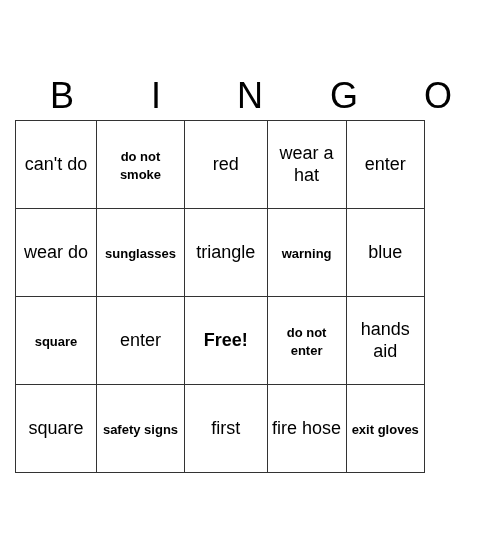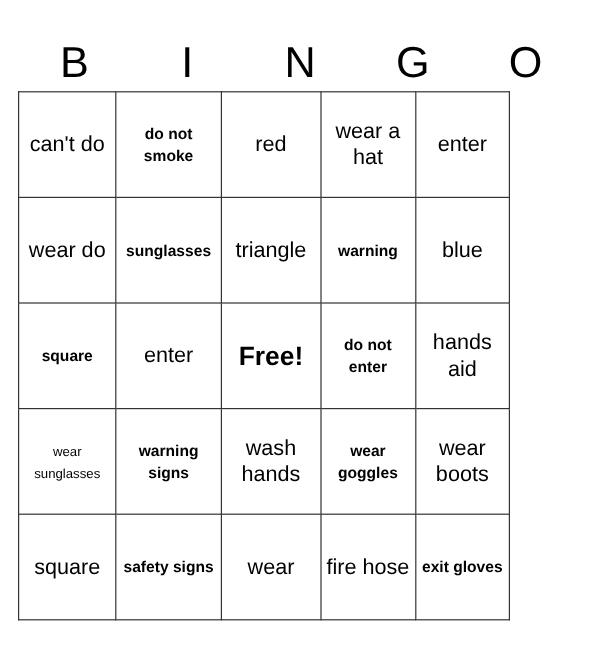--- a/index.html
+++ b/index.html
@@ -57,21 +57,21 @@
       line-height: 1.2;
       font-weight: bold;
     }
 
     .cell-text-xs {
       font-size: 11px;
       line-height: 1.2;
     }
 
     .free-cell {
-      font-size: 22px;
+      font-size: 18px;
       font-weight: bold;
     }
   </style>
 </head>
 <body>
 
 <div>
   <div class="bingo-header">
   <div class="header-cell">B</div>
       <div class="header-cell">I</div>
@@ -100,28 +100,21 @@
           <td><span class="cell-text">blue</span></td>
         </tr>
         <tr>
           <td><span class="cell-text-sm">square</span></td>
           <td><span class="cell-text">enter</span></td>
           <td><span class="free-cell">Free!</span></td>
           <td><span class="cell-text-sm">do not enter</span></td>
           <td><span class="cell-text">hands aid</span></td>
         </tr>
         <tr>
-          <td><span class="cell-text-xs">wear sunglasses</span></td>
-          <td><span class="cell-text-sm">warning signs</span></td>
-          <td><span class="cell-text">wash hands</span></td>
-          <td><span class="cell-text-sm">wear goggles</span></td>
-          <td><span class="cell-text">wear boots</span></td>
-        </tr>
-        <tr>
           <td><span class="cell-text">square</span></td>
           <td><span class="cell-text-sm">safety signs</span></td>
-          <td><span class="cell-text">wear</span></td>
+          <td><span class="cell-text">first</span></td>
           <td><span class="cell-text">fire hose</span></td>
           <td><span class="cell-text-sm">exit gloves</span></td>
         </tr>
       </tbody>
   </table>
 </div>
 
 </body></html>

